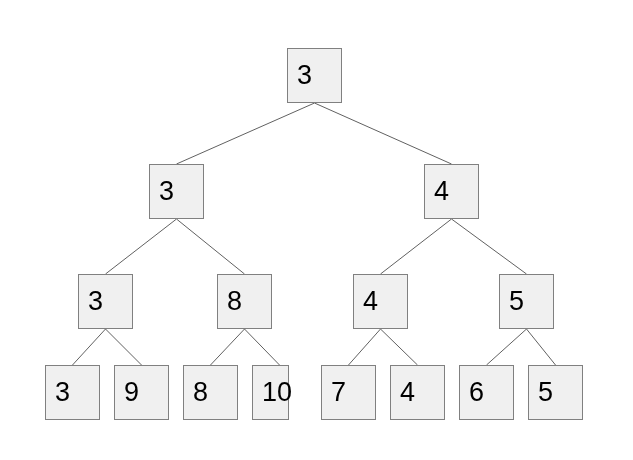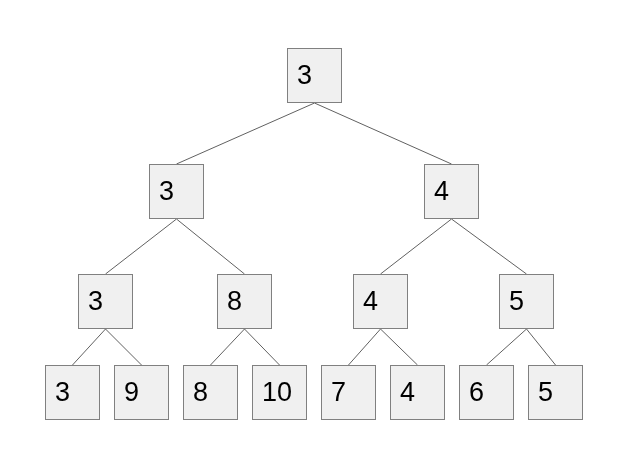--- a/index.html
+++ b/index.html
@@ -91,21 +91,21 @@
       </div>
       <div class="tree-node" style="left: 45px; top: 365px; width: 55px; height: 55px;">
         <span class="label">3</span>
       </div>
       <div class="tree-node" style="left: 114px; top: 365px; width: 55px; height: 55px;">
         <span class="label">9</span>
       </div>
       <div class="tree-node" style="left: 183px; top: 365px; width: 55px; height: 55px;">
         <span class="label">8</span>
       </div>
-      <div class="tree-node" style="left: 252px; top: 365px; width: 55px; height: 55px;">
+      <div class="tree-node" style="left: 252px; top: 365px; width: 37px; height: 55px;">
         <span class="label">10</span>
       </div>
       <div class="tree-node" style="left: 321px; top: 365px; width: 55px; height: 55px;">
         <span class="label">7</span>
       </div>
       <div class="tree-node" style="left: 390px; top: 365px; width: 55px; height: 55px;">
         <span class="label">4</span>
       </div>
       <div class="tree-node" style="left: 459px; top: 365px; width: 55px; height: 55px;">
         <span class="label">6</span>

